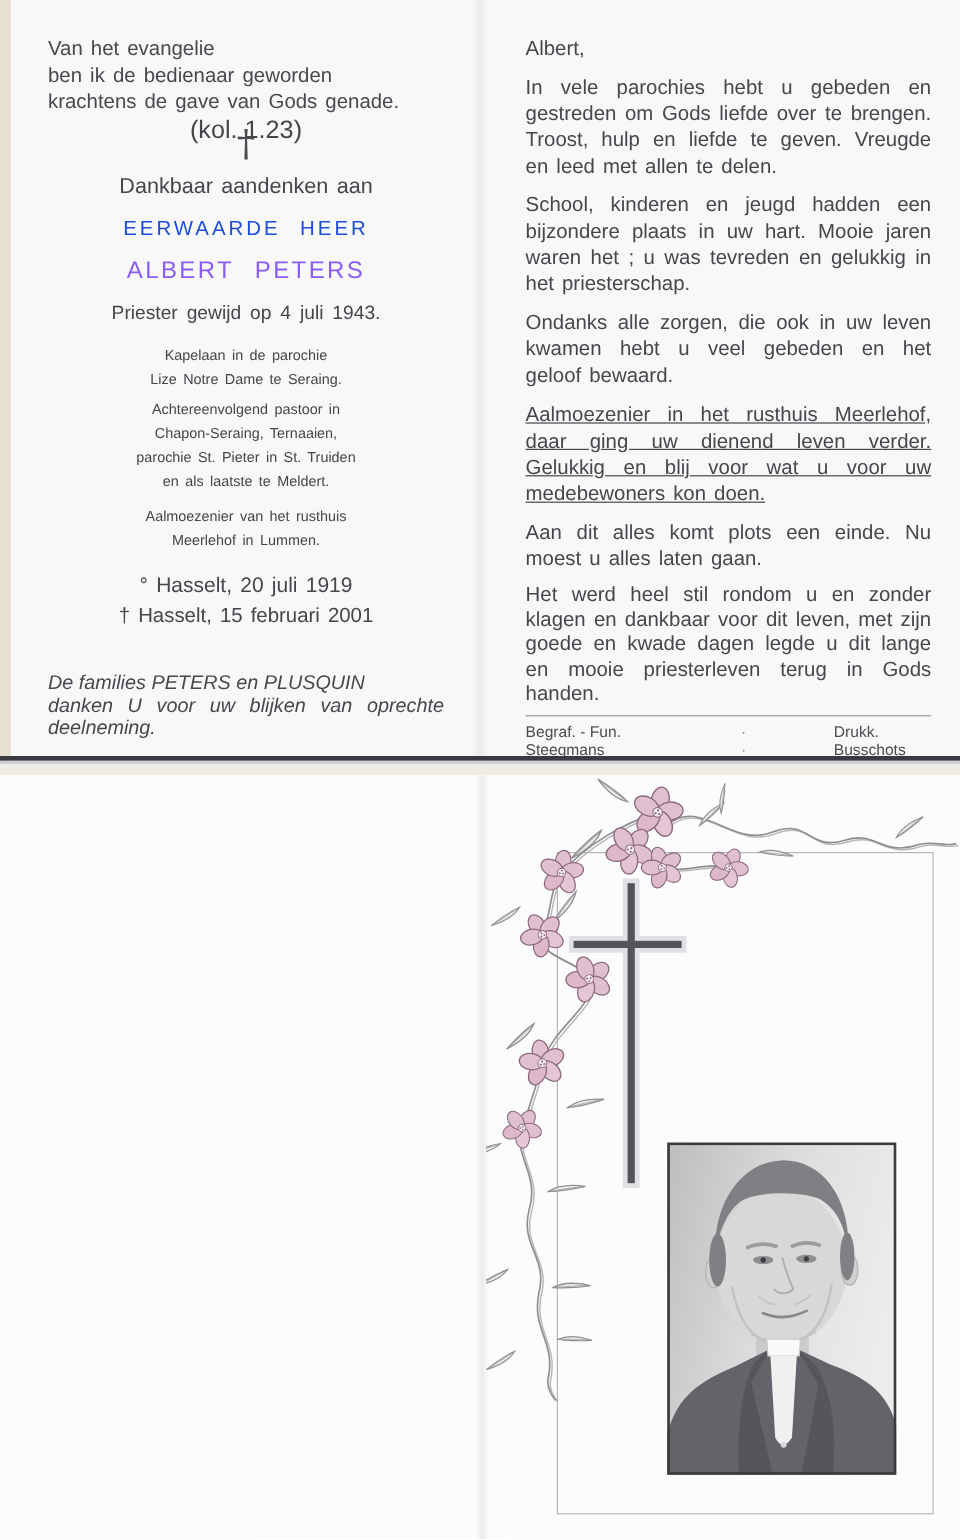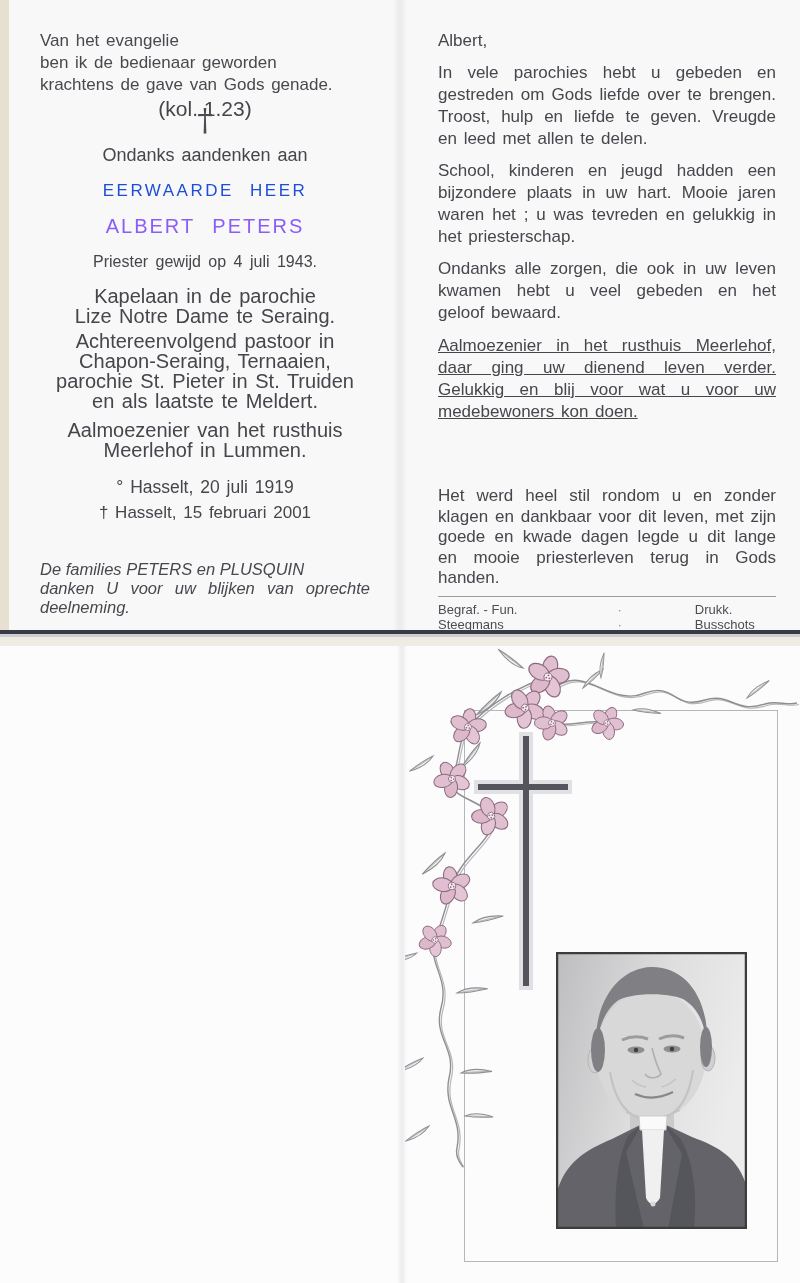--- a/index.html
+++ b/index.html
@@ -27,21 +27,21 @@
   .pre{white-space:pre-line;}
   .center{text-align:center;}
   #lp-quote{top:30px;font-size:17px;line-height:22px;word-spacing:2px;color:#48484e;}
   #lp-quote-ref{top:97px;text-align:center;font-size:21px;padding-right:4px;}
   #lp-dagger{top:101px;text-align:center;font-family:"DejaVu Serif","Liberation Serif",serif;
     font-size:31px;line-height:38px;color:#4a4a50;}
   #lp-intro{top:145px;font-size:18px;word-spacing:2px;}
   #lp-honorific{top:181px;font-size:17px;letter-spacing:2.5px;word-spacing:9px;color:#1d4ed8;}
   #lp-name{top:215px;font-size:20px;font-weight:normal;letter-spacing:2px;word-spacing:10px;color:#8b5cf6;}
   #lp-ordination{top:253px;font-size:16px;word-spacing:3px;}
-  .lp-post{font-size:20px;line-height:20px;word-spacing:2px;}
+  .lp-post{font-size:12px;line-height:20px;word-spacing:2px;}
   #lp-post-0{top:286px;}
   #lp-post-1{top:331px;}
   #lp-post-2{top:420px;}
   #lp-birth{top:477px;font-size:17.5px;word-spacing:2px;}
   #lp-death{top:503px;font-size:17px;word-spacing:2px;}
   #lp-thanks-1{top:560px;font-style:italic;font-size:16.5px;text-align:left;color:#47474d;}
   #lp-thanks-2{top:579px;font-style:italic;font-size:16.5px;line-height:19px;
     text-align:justify;color:#47474d;}
 
   
@@ -84,21 +84,21 @@
   <section class="abs" id="top-card">
     <div class="abs" id="left-edge-strip"></div>
     <div class="abs" id="top-fold"></div>
 
     <div class="abs" id="page-left">
       <div class="lp pre" id="lp-quote">Van het evangelie
 ben ik de bedienaar geworden
 krachtens de gave van Gods genade.</div>
       <div class="lp" id="lp-quote-ref">(kol. 1.23)</div>
       <div class="lp" id="lp-dagger">†</div>
-      <div class="lp center" id="lp-intro">Ondanks aandenken aan</div>
+      <div class="lp center" id="lp-intro">Dankbaar aandenken aan</div>
       <div class="lp center" id="lp-honorific">EERWAARDE HEER</div>
       <div class="lp center" id="lp-name">ALBERT PETERS</div>
       <div class="lp center" id="lp-ordination">Priester gewijd op 4 juli 1943.</div>
       <div class="lp center pre lp-post" id="lp-post-0">Kapelaan in de parochie
 Lize Notre Dame te Seraing.</div>
       <div class="lp center pre lp-post" id="lp-post-1">Achtereenvolgend pastoor in
 Chapon-Seraing, Ternaaien,
 parochie St. Pieter in St. Truiden
 en als laatste te Meldert.</div>
       <div class="lp center pre lp-post" id="lp-post-2">Aalmoezenier van het rusthuis
@@ -108,20 +108,21 @@
       <div class="lp" id="lp-thanks-1">De families PETERS en PLUSQUIN</div>
       <div class="lp" id="lp-thanks-2">danken U voor uw blijken van oprechte deelneming.</div>
     </div>
 
     <div class="abs" id="page-right">
       <p class="rp" id="rp-sal">Albert,</p>
       <p class="rp" id="rp-p0">In vele parochies hebt u gebeden en gestreden om Gods liefde over te brengen. Troost, hulp en liefde te geven. Vreugde en leed met allen te delen.</p>
       <p class="rp" id="rp-p1">School, kinderen en jeugd hadden een bijzondere plaats in uw hart. Mooie jaren waren het ; u was tevreden en gelukkig in het priesterschap.</p>
       <p class="rp" id="rp-p2">Ondanks alle zorgen, die ook in uw leven kwamen hebt u veel gebeden en het geloof bewaard.</p>
       <p class="rp" id="rp-p3">Aalmoezenier in het rusthuis Meerlehof, daar ging uw dienend leven verder. Gelukkig en blij voor wat u voor uw medebewoners kon doen.</p>
+      <p class="rp" id="rp-p4">Aan dit alles komt plots een einde. Nu moest u alles laten gaan.</p>
       <p class="rp" id="rp-p5">Het werd heel stil rondom u en zonder klagen en dankbaar voor dit leven, met zijn goede en kwade dagen legde u dit lange en mooie priesterleven terug in Gods handen.</p>
       <div class="abs" id="rp-rule"></div>
       <div class="abs" id="rp-footer">
         <span>Begraf. - Fun. Steegmans</span>
         <span class="marks">· ·</span>
         <span class="right">Drukk. Busschots</span>
       </div>
     </div>
 
     <div class="abs" id="card-edge-shadow"></div>

